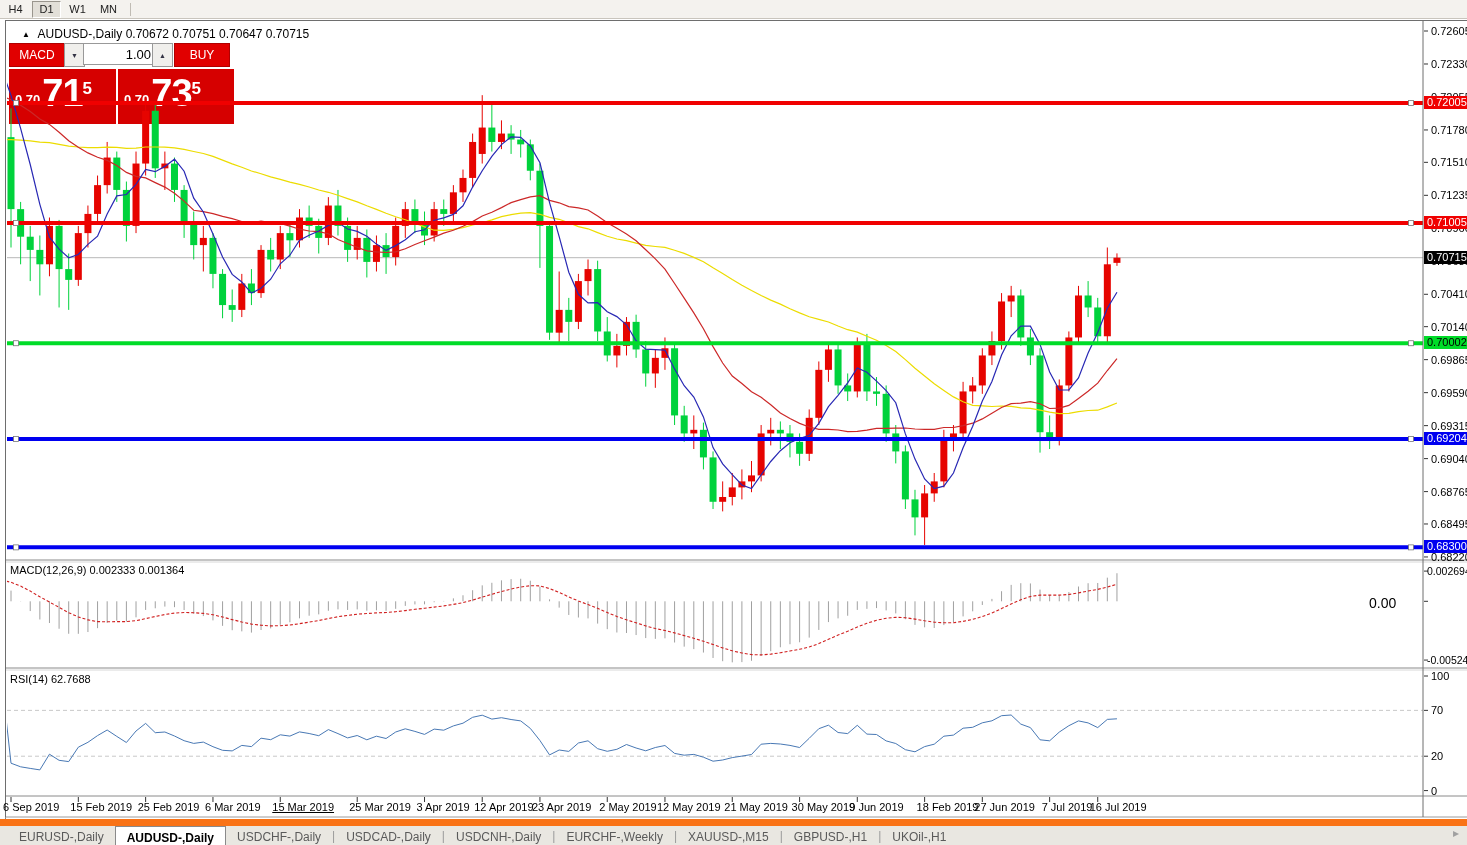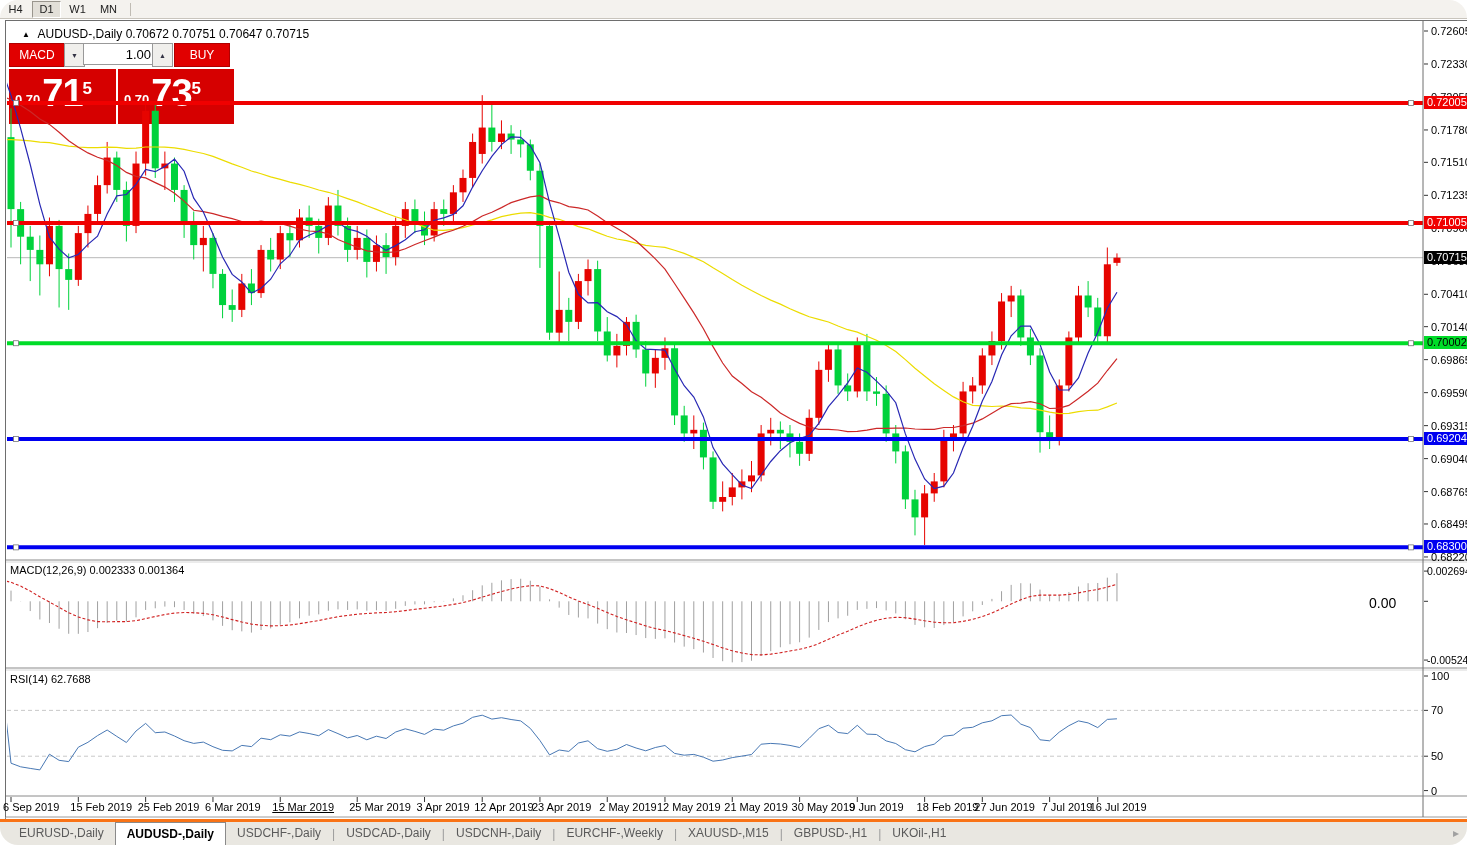--- a/index.html
+++ b/index.html
@@ -1,17 +1,17 @@
 <!DOCTYPE html>
 <html><head>
 <meta charset="utf-8">
 <style>
   html,body{margin:0;padding:0;background:#fff;}
   #screen{position:relative;width:1467px;height:845px;overflow:hidden;
-          font-family:"Liberation Sans",sans-serif;background:#fff;border-radius:18px;}
+          font-family:"Liberation Sans",sans-serif;background:#fff;}
   
   #toolbar{position:absolute;left:0;top:0;width:1467px;height:18px;background:#f4f2ee;
            border-bottom:1px solid #c9c5bd;display:flex;align-items:center;}
   .tf-btn{height:15px;min-width:27px;margin:0 1px;display:flex;align-items:center;justify-content:center;
           font-size:11px;color:#222;border:1px solid transparent;background:transparent;cursor:default;}
   .tf-btn.active{background:#e2dfd8;border:1px solid #9a968e;border-bottom-color:#fff;border-right-color:#fff;}
   .tb-sep{width:1px;height:13px;background:#c0bcb4;margin:0 6px;}
   
   #chartwin{position:absolute;left:5px;top:20px;width:1462px;height:798px;background:#fff;
             border-left:1px solid #808080;border-top:1px solid #808080;}
@@ -39,21 +39,21 @@
   .tp-huge{font-size:38px;font-weight:bold;line-height:30px;letter-spacing:-1px;}
   .tp-sup{font-size:17px;font-weight:bold;position:relative;top:-14px;line-height:10px;}
   
   .ax-lbl{position:absolute;left:1431px;font-size:11px;color:#000;white-space:nowrap;}
   .ax-box{position:absolute;left:1424px;width:42px;height:13px;font-size:11px;line-height:13px;
           padding-left:3px;white-space:nowrap;}
   .pane-lbl{position:absolute;left:10px;font-size:11px;color:#000;white-space:nowrap;}
   .date-lbl{position:absolute;top:801px;font-size:11px;color:#000;white-space:nowrap;}
   
   #tabbar{position:absolute;left:0;top:819px;width:1467px;height:26px;background:#e9e7e1;
-          border-top:3px solid #f97316;display:flex;align-items:flex-start;padding-left:8px;box-sizing:border-box;}
+          border-top:7px solid #f97316;display:flex;align-items:flex-start;padding-left:8px;box-sizing:border-box;}
   .tab{height:21px;display:flex;align-items:center;padding:0 11px;font-size:12px;color:#5a5a5a;
        white-space:nowrap;cursor:pointer;}
   .tab.active{background:#fff;border:1px solid #8a8a8a;border-bottom:1px solid #fff;
               font-weight:bold;color:#000;height:22px;}
   .tab-div{color:#9a9a9a;font-size:12px;align-self:center;}
   #tab-scroll{position:absolute;right:8px;top:826px;font-size:12px;color:#a0a0a0;cursor:pointer;}
 </style>
 </head>
 <body>
 
@@ -569,21 +569,21 @@
       <div class="ax-box" style="top: 215.916px; background: rgb(240, 0, 0); color: rgb(255, 255, 255);">0.71005</div>
       <div class="ax-box" style="top: 336.223px; background: rgb(0, 220, 40); color: rgb(0, 0, 0);">0.70002</div>
       <div class="ax-box" style="top: 431.941px; background: rgb(0, 0, 240); color: rgb(255, 255, 255);">0.69204</div>
       <div class="ax-box" style="top: 540.373px; background: rgb(0, 0, 240); color: rgb(255, 255, 255);">0.68300</div>
       <div class="ax-box" style="top: 250.7px; background: rgb(0, 0, 0); color: rgb(255, 255, 255);">0.70715</div>
       <div class="ax-lbl" style="top: 565.098px; left: 1427px; font-size: 10.5px;">0.002694</div>
       <div class="ax-lbl" style="top: 595.3px; left: 1369px; font-size: 14px;">0.00</div>
       <div class="ax-lbl" style="top: 654.067px; left: 1427px; font-size: 10.5px;">-0.005242</div>
       <div class="ax-lbl" style="top: 670px;">100</div>
       <div class="ax-lbl" style="top: 704.374px;">70</div>
-      <div class="ax-lbl" style="top: 750.206px;">50</div>
+      <div class="ax-lbl" style="top: 750.206px;">20</div>
       <div class="ax-lbl" style="top: 784.58px;">0</div>
     </div>
   <div id="date-labels">
       <div class="date-lbl" style="left: 3px;">6 Sep 2019</div>
       <div class="date-lbl" style="left: 70.319px;">15 Feb 2019</div>
       <div class="date-lbl" style="left: 137.638px;">25 Feb 2019</div>
       <div class="date-lbl" style="left: 204.957px;">6 Mar 2019</div>
       <div class="date-lbl" style="left: 272.276px; text-decoration: underline;">15 Mar 2019</div>
       <div class="date-lbl" style="left: 349.212px;">25 Mar 2019</div>
       <div class="date-lbl" style="left: 416.531px;">3 Apr 2019</div>

